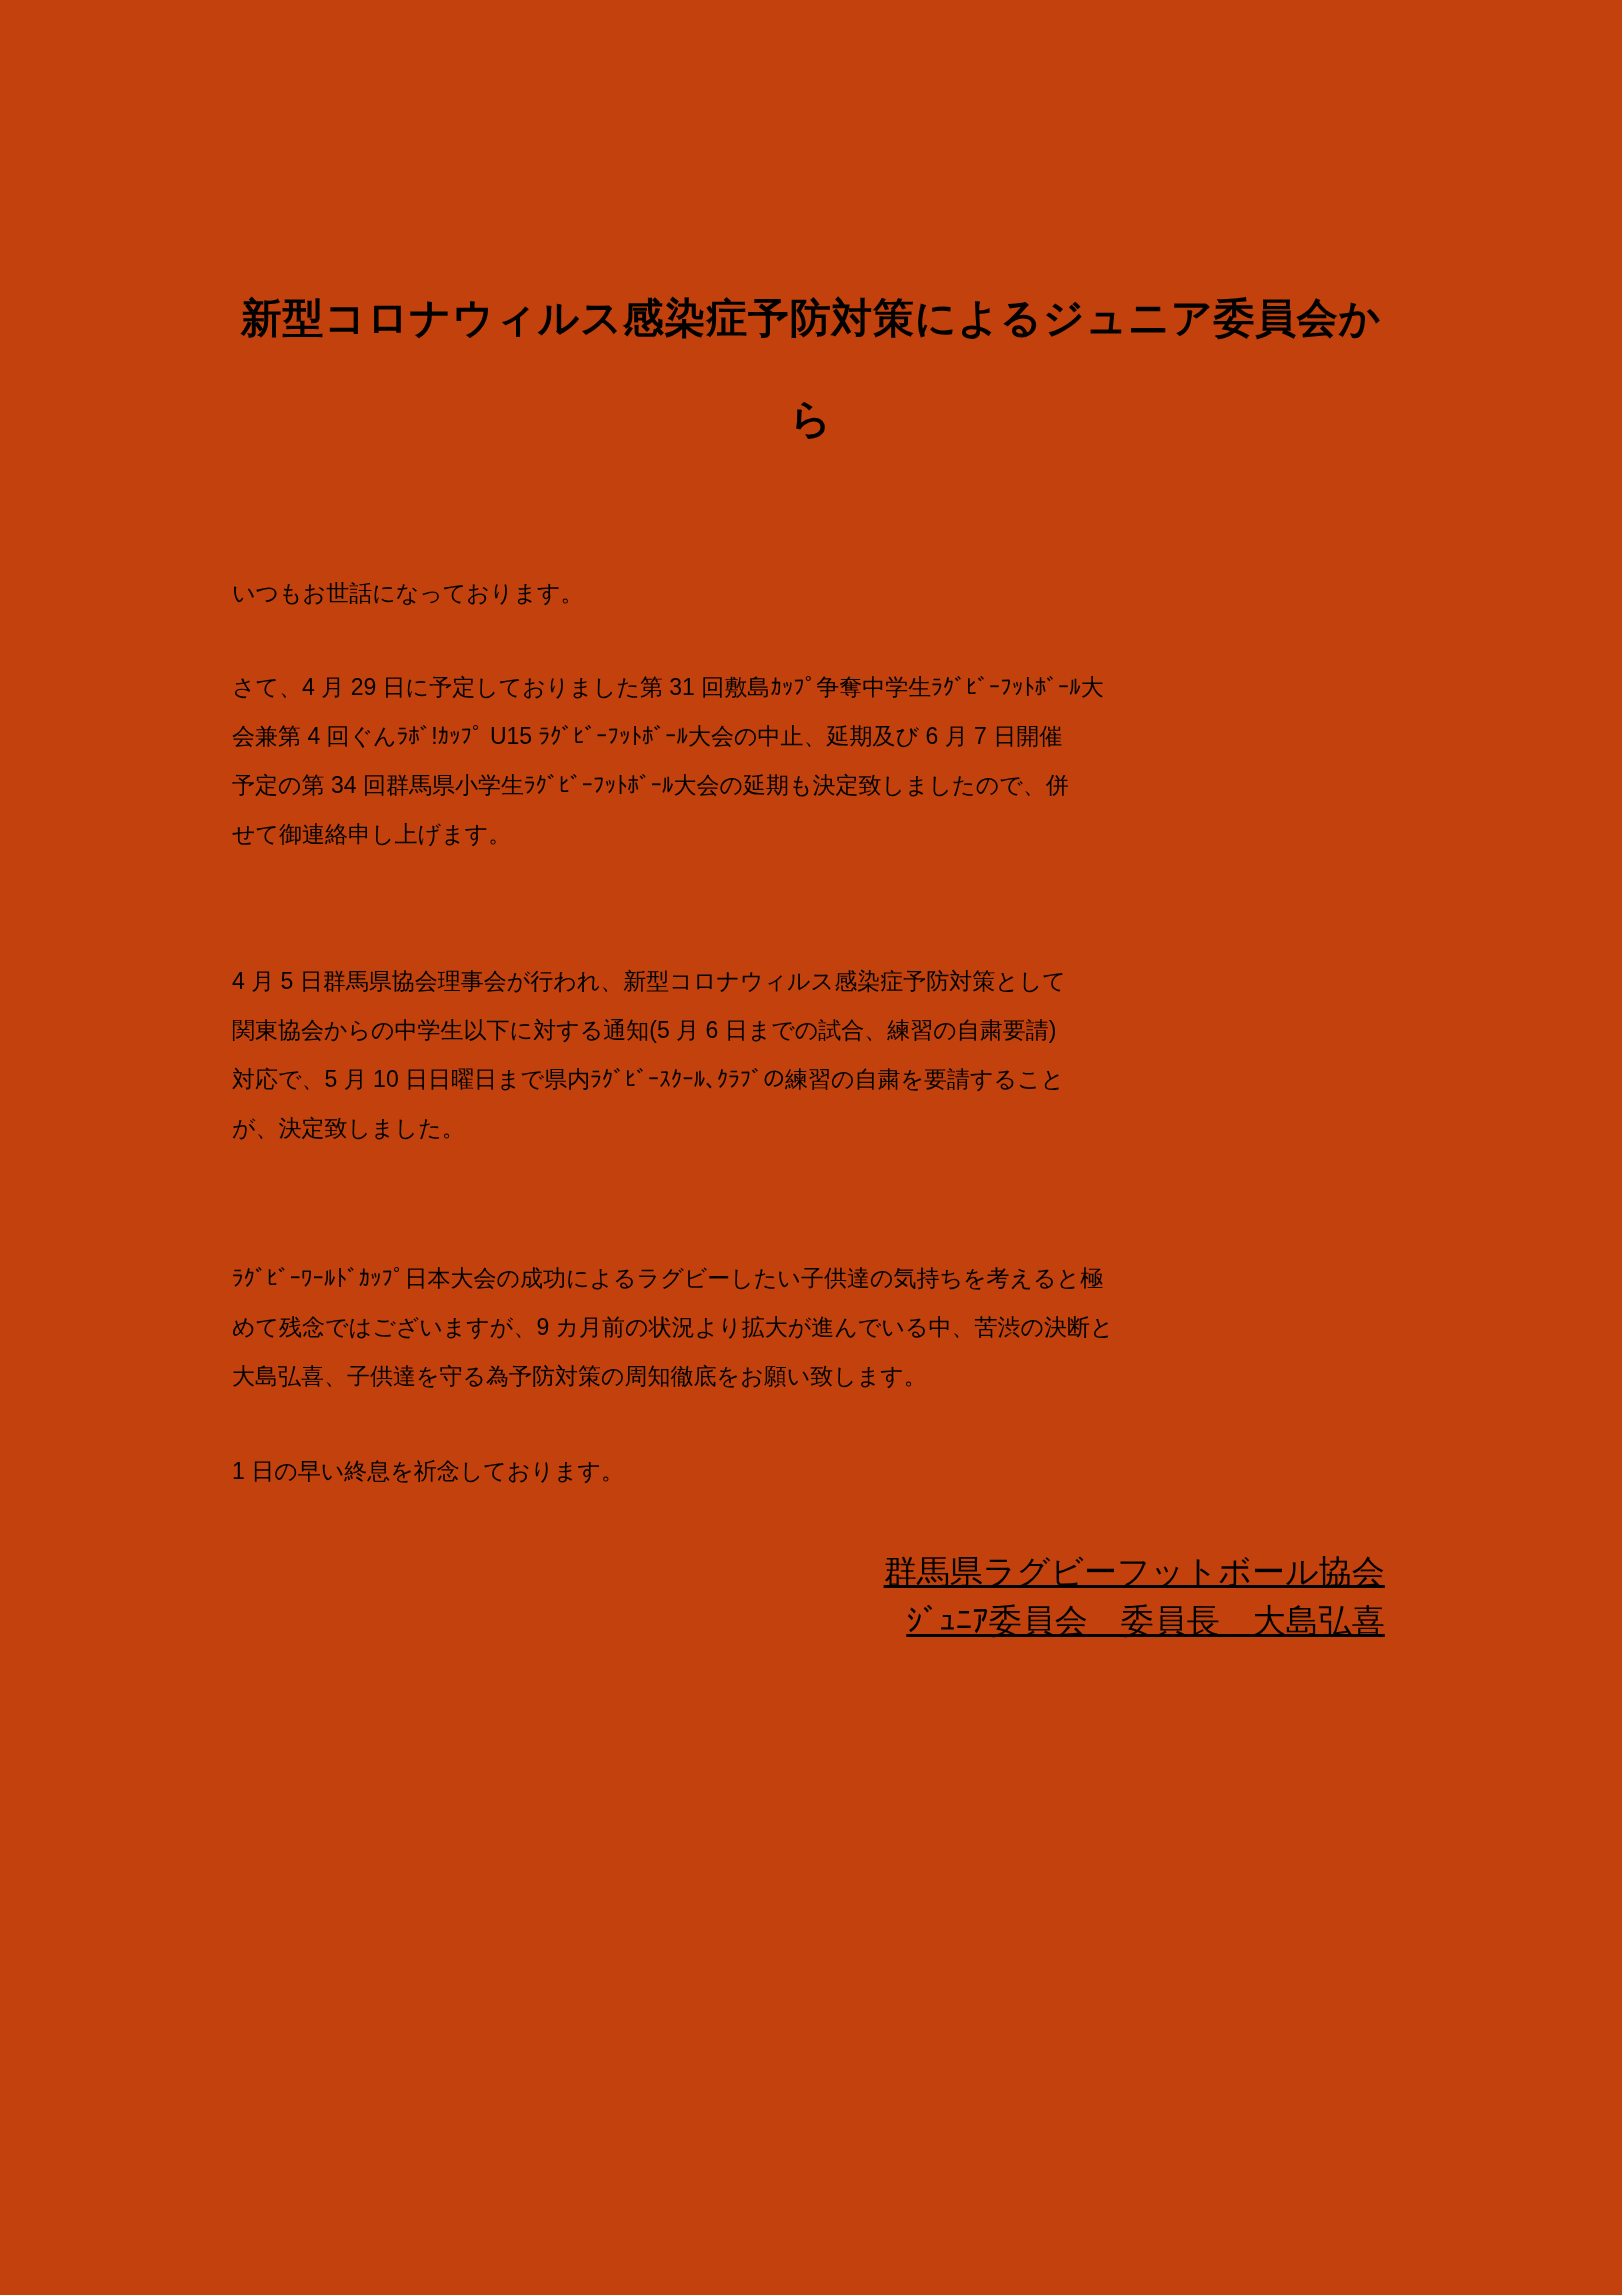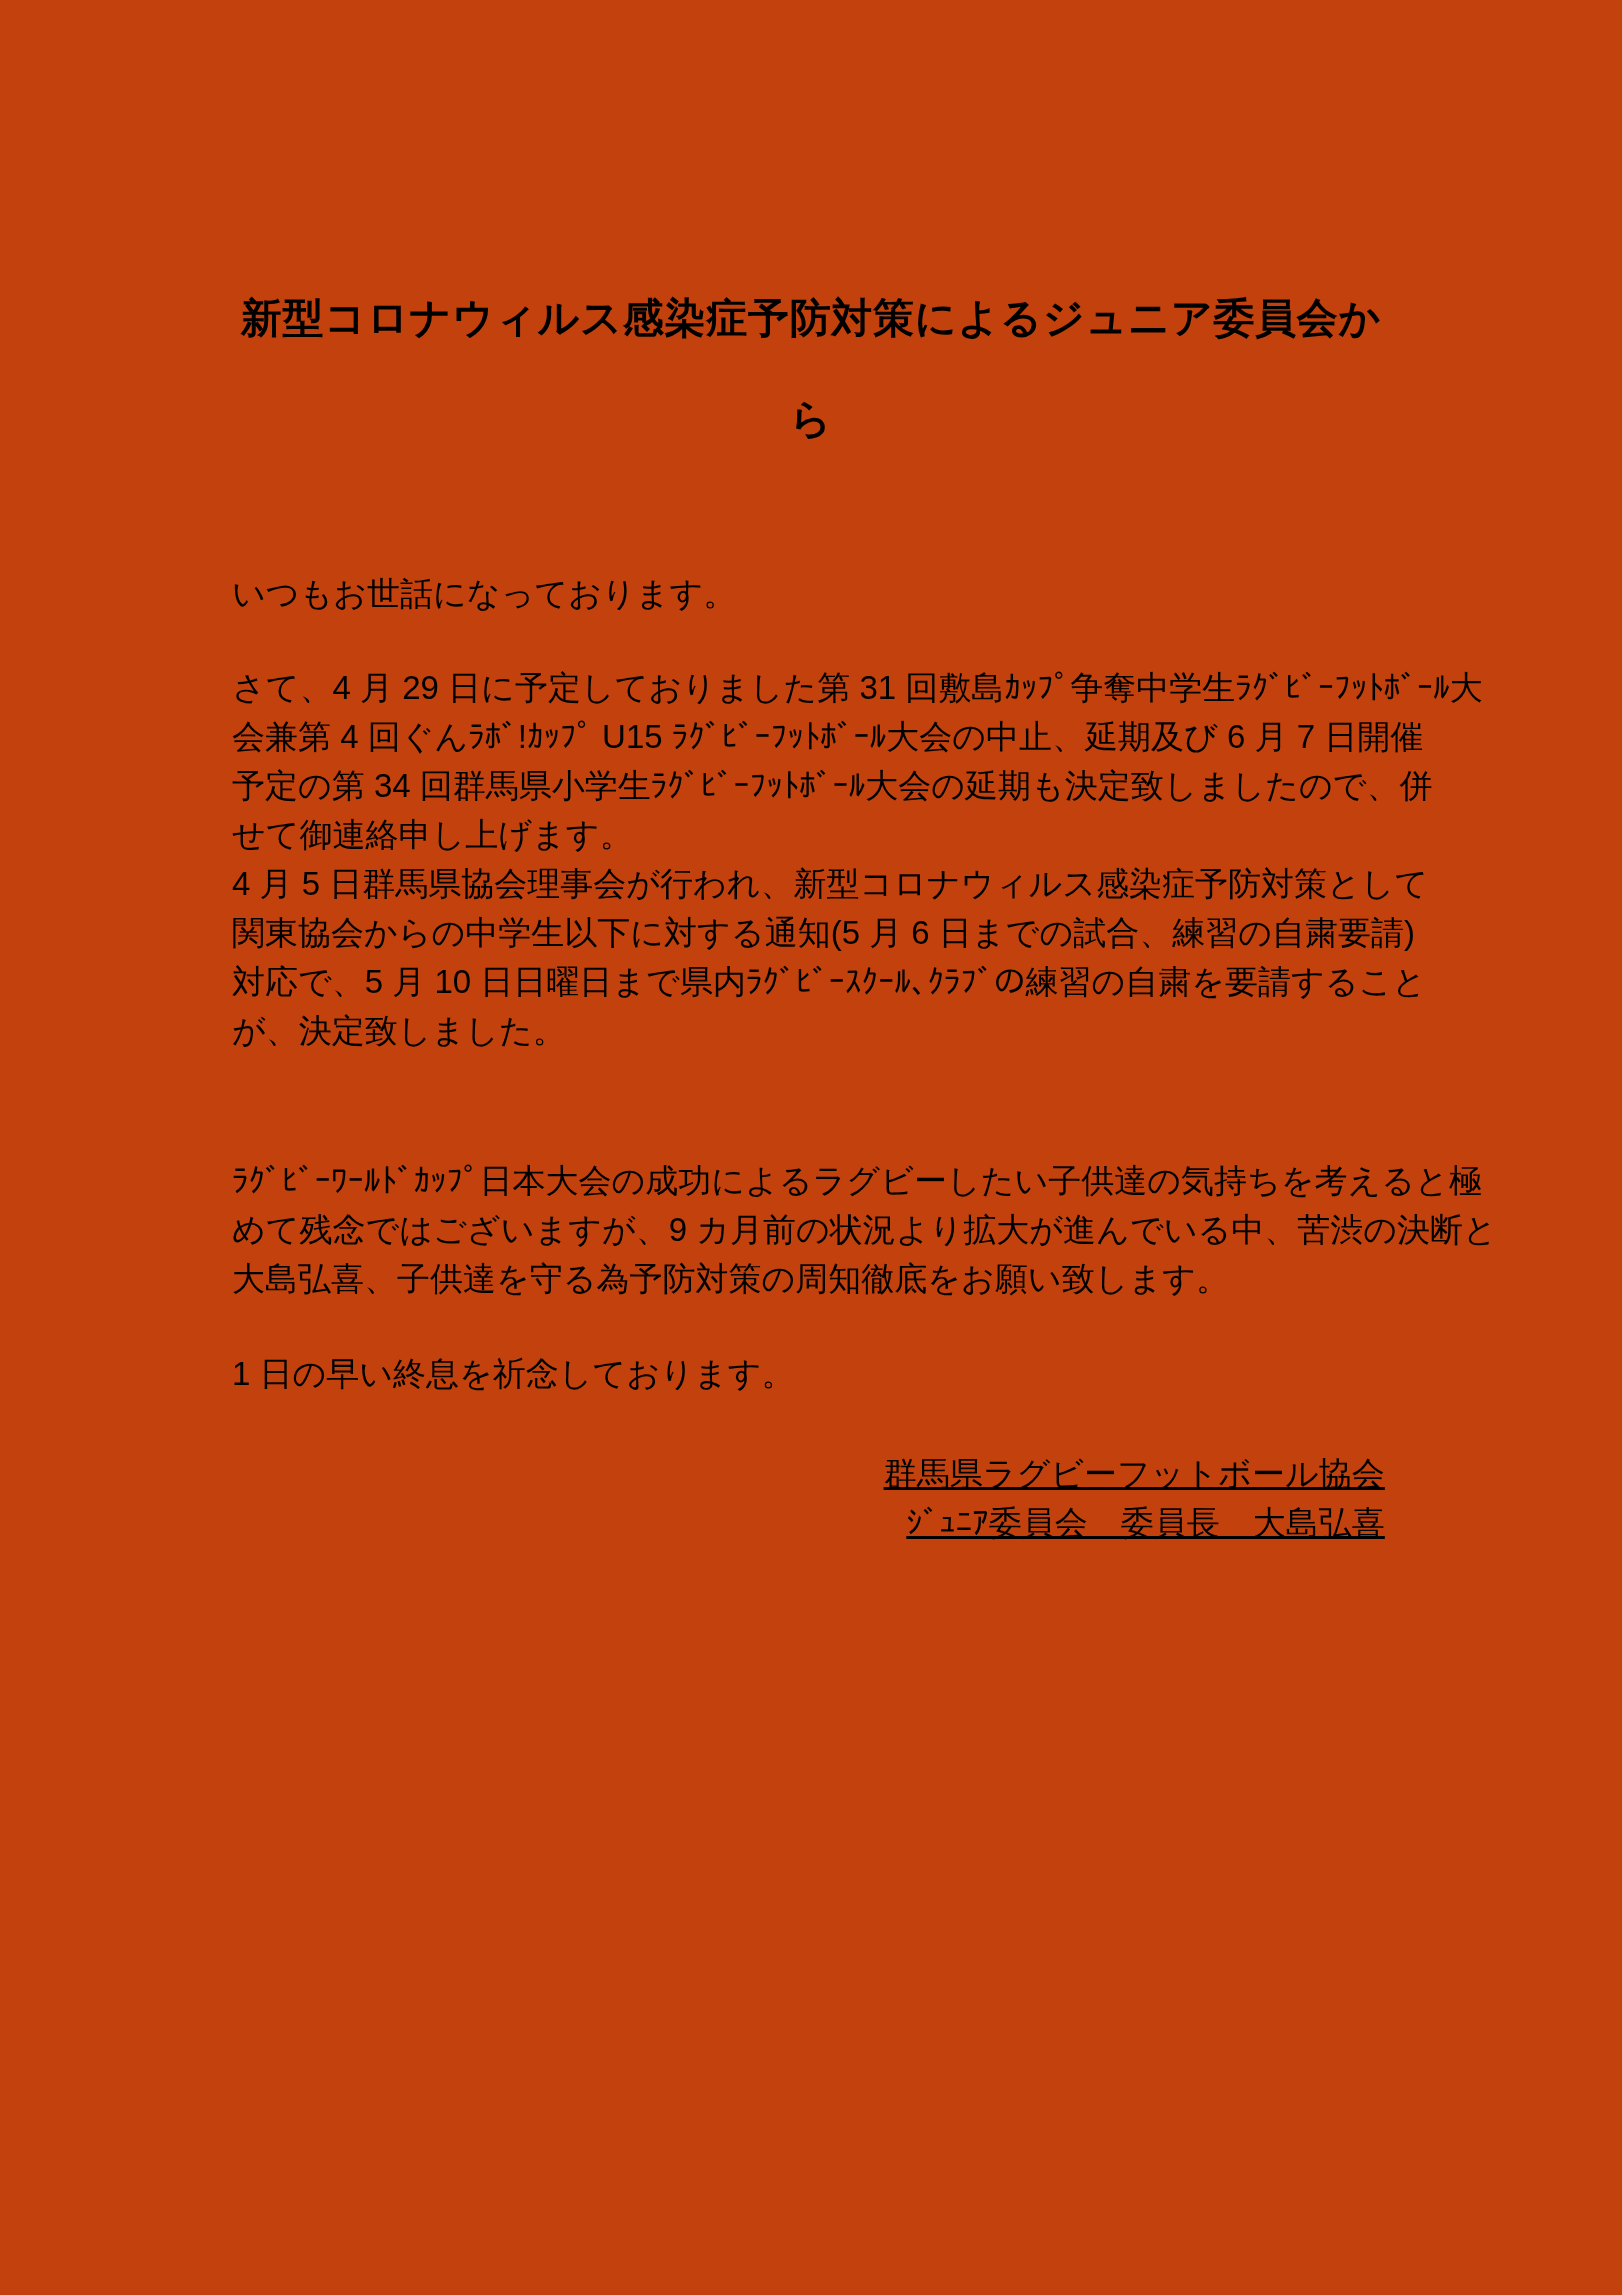--- a/index.html
+++ b/index.html
@@ -21,29 +21,29 @@
   }
   .title {
     margin-top: 268px;
     text-align: center;
     font-size: 41px;
     font-weight: bold;
     line-height: 101px;
     letter-spacing: 0.7px;
   }
   .para {
-    font-size: 33px;
+    font-size: 23px;
     line-height: 49px;
     font-weight: normal;
     text-align: left;
     white-space: nowrap;
   }
   .gap-greeting { margin-top: 99px; }
   .gap-one-a    { margin-top: 45px; }
-  .gap-two-a    { }
+  .gap-two-a    { margin-top: 98px; }
   .gap-two-b    { margin-top: 101px; }
   .gap-one-b    { margin-top: 46px; }
   .signature {
     margin-top: 51px;
     font-size: 33px;
     line-height: 49px;
     text-align: right;
     white-space: nowrap;
     padding-right: 5.2px;
     text-decoration: underline;

